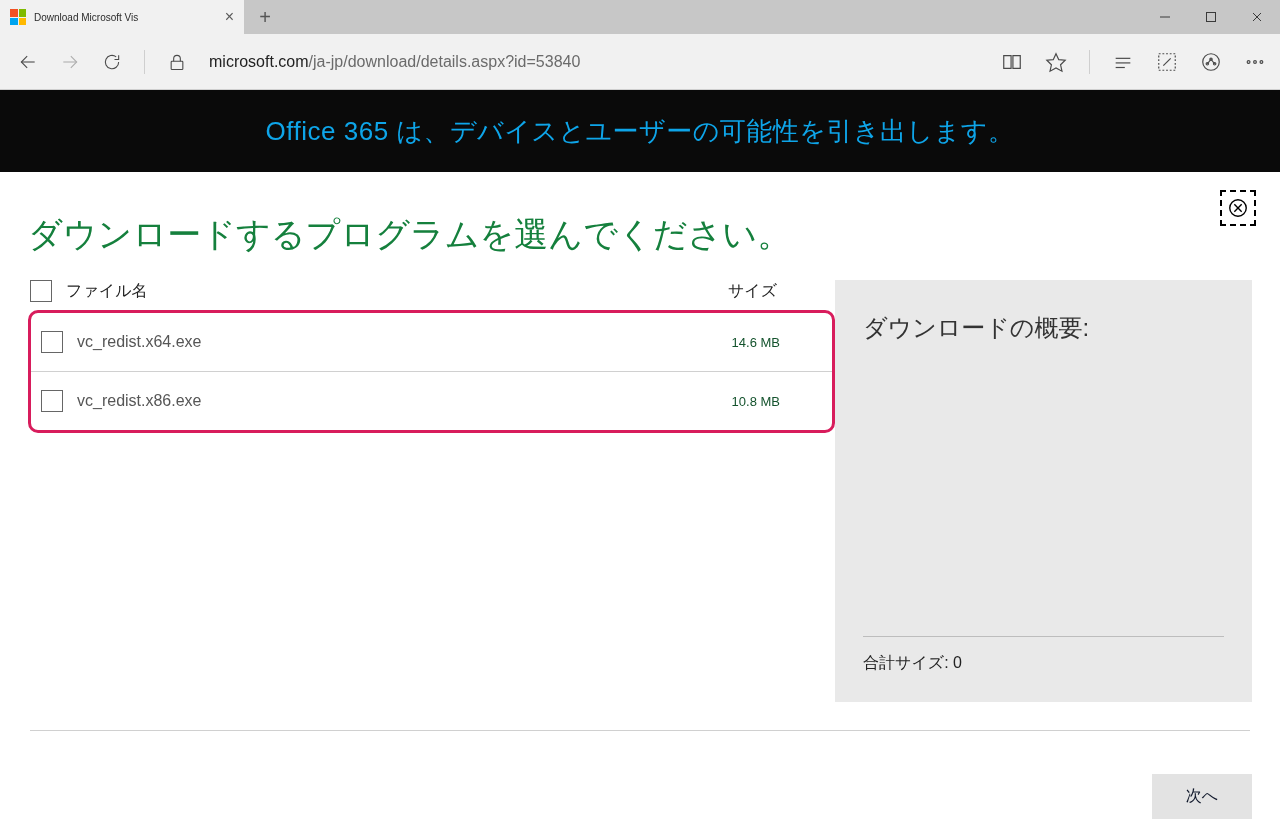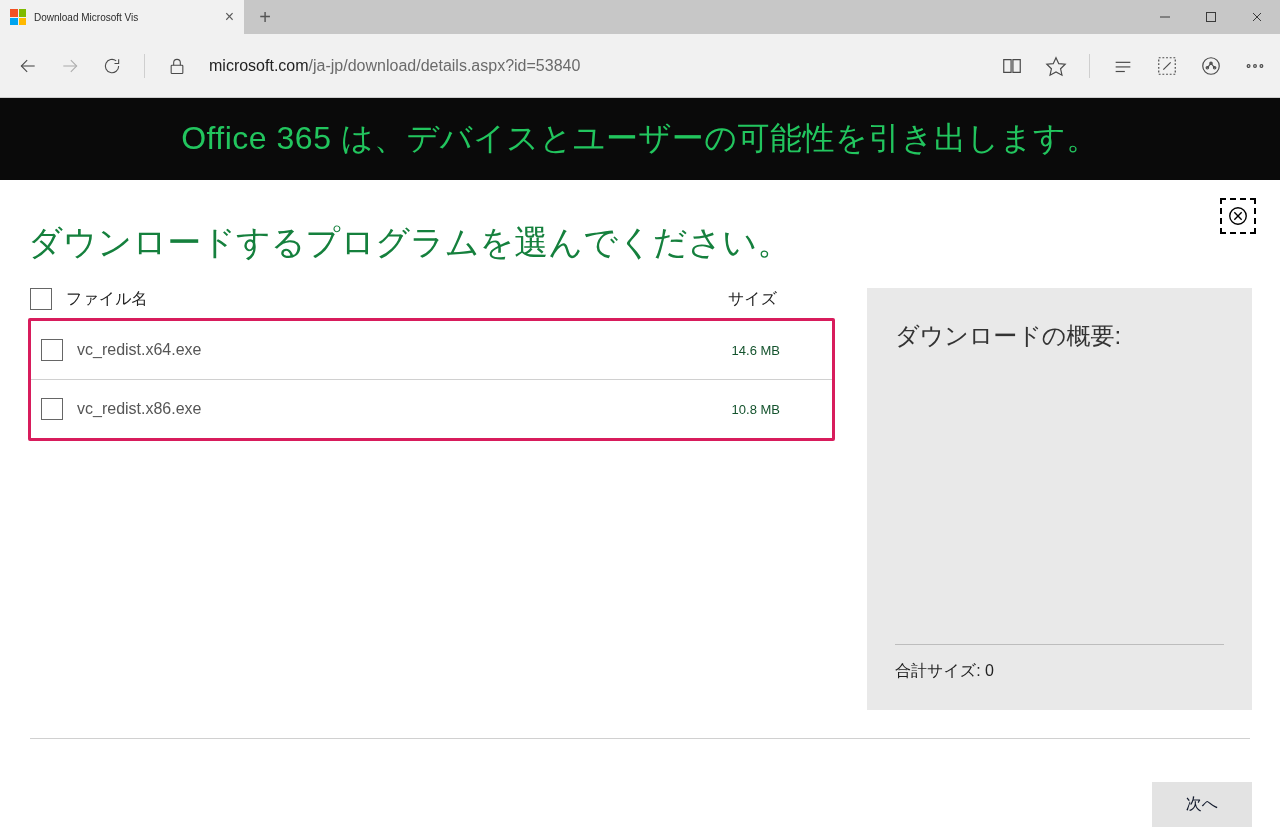--- a/index.html
+++ b/index.html
@@ -11,50 +11,50 @@
     .tab .favicon { width: 16px; height: 16px; display: grid; grid-template-columns: 1fr 1fr; grid-template-rows: 1fr 1fr; gap: 1px; }
     .tab .favicon span:nth-child(1){background:#f25022}.tab .favicon span:nth-child(2){background:#7fba00}.tab .favicon span:nth-child(3){background:#00a4ef}.tab .favicon span:nth-child(4){background:#ffb900}
     .tab .title { flex:1; font-size: 10px; color: #2b2b2b; white-space: nowrap; overflow: hidden; text-overflow: ellipsis; }
     .tab .close-x { font-size: 16px; color:#5a5a5a; }
     .newtab { width: 42px; display:flex; align-items:center; justify-content:center; color:#555; font-size:20px; }
     .win-controls { margin-left:auto; display:flex; }
     .win-controls div { width: 46px; display:flex; align-items:center; justify-content:center; color:#3a3a3a; }
     .win-controls svg { width:12px; height:12px; stroke:#3a3a3a; stroke-width:1; fill:none; }
 
     
-    .toolbar { height: 64px; background:#f1f1f1; display:flex; align-items:center; padding:0 14px 0 18px; gap: 22px; border-bottom:1px solid #cfcfcf; }
+    .toolbar { height: 56px; background:#f1f1f1; display:flex; align-items:center; padding:0 14px 0 18px; gap: 22px; border-bottom:1px solid #cfcfcf; }
     .tb-icon { display:flex; align-items:center; justify-content:center; color:#4a4a4a; }
     .tb-icon svg { width:20px; height:20px; stroke:#4a4a4a; stroke-width:1.3; fill:none; }
     .tb-sep { width:1px; height:24px; background:#cfcfcf; }
     .url { flex:1; font-size:16px; color:#6b6b6b; white-space:nowrap; }
     .url .host { color:#222; }
     .right-icons { display:flex; align-items:center; gap:22px; }
     .right-icons .tb-icon svg { width:22px; height:22px; }
 
     
     .banner { height: 82px; background:#0a0a0a; display:flex; align-items:center; justify-content:center; }
-    .banner span { font-size: 32px; color:#22c55e; letter-spacing:0.5px; }
+    .banner span { font-size: 26px; color:#0ea5e9; letter-spacing:0.5px; }
 
     
     .content { position:relative; padding: 0 28px 28px 28px; height: calc(831px - 34px - 54px - 82px); }
     .close-page { position:absolute; top:18px; right:24px; width:36px; height:36px; display:flex; align-items:center; justify-content:center; }
     .close-page .dashed { position:absolute; inset:0; border:2px dashed #000; }
     .close-page svg { width:22px; height:22px; stroke:#000; stroke-width:1.5; fill:none; position:relative; }
     .page-title { font-size:34px; color:#15803d; padding-top:40px; font-weight:400; }
 
-    .cols { display:flex; margin-top:22px; gap:32px; }
+    .cols { display:flex; margin-top:22px; }
     .left { width: 807px; }
     .right { flex:1; background:#e9e9e9; padding: 32px 28px 22px 28px; min-height:422px; position:relative; }
 
     .headrow { display:flex; align-items:center; padding: 0 6px 8px 2px; }
     .headrow .cb, .filerow .cb { width:22px; height:22px; border:1.5px solid #666; margin-right:14px; }
     .headrow .fname { font-size:16px; color:#222; font-weight:400; }
     .headrow .fsize { margin-left:auto; font-size:16px; color:#222; }
 
-    .filebox { border:3px solid #d81c5c; border-radius:2px; }
+    .filebox { border:3px solid #d81c5c; border-radius:10px; }
     .filerow { display:flex; align-items:center; padding: 18px 10px 18px 10px; border-bottom:1px solid #d0d0d0; }
     .filerow:last-child { border-bottom:none; }
     .filerow .name { font-size:16px; color:#565656; }
     .filerow .size { margin-left:auto; font-size:13px; color:#14532d; }
 
     .right .summary-title { font-size:24px; color:#333; margin-bottom:22px; }
     .right .summary-text { font-size:14px; color:#555; line-height:1.7; }
     .right .total { position:absolute; bottom:28px; left:28px; right:28px; border-top:1px solid #bdbdbd; padding-top:16px; font-size:16px; color:#222; font-weight:400; }
 
     .divider { height:1px; background:#d0d0d0; margin-top:28px; margin-left:2px; margin-right:2px; }

